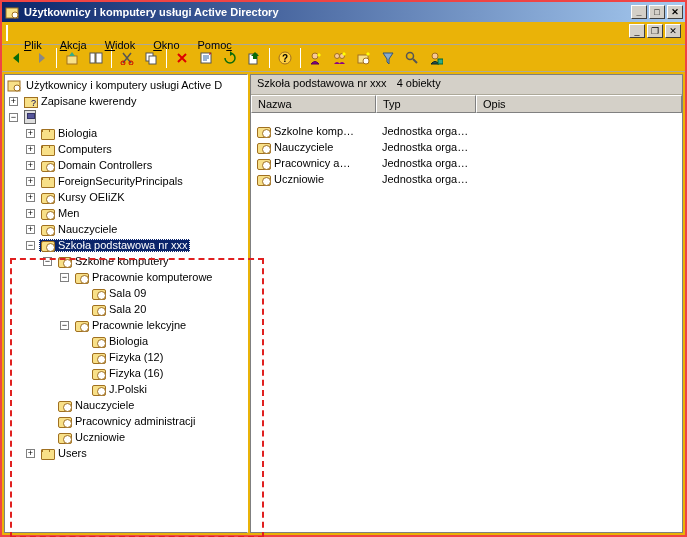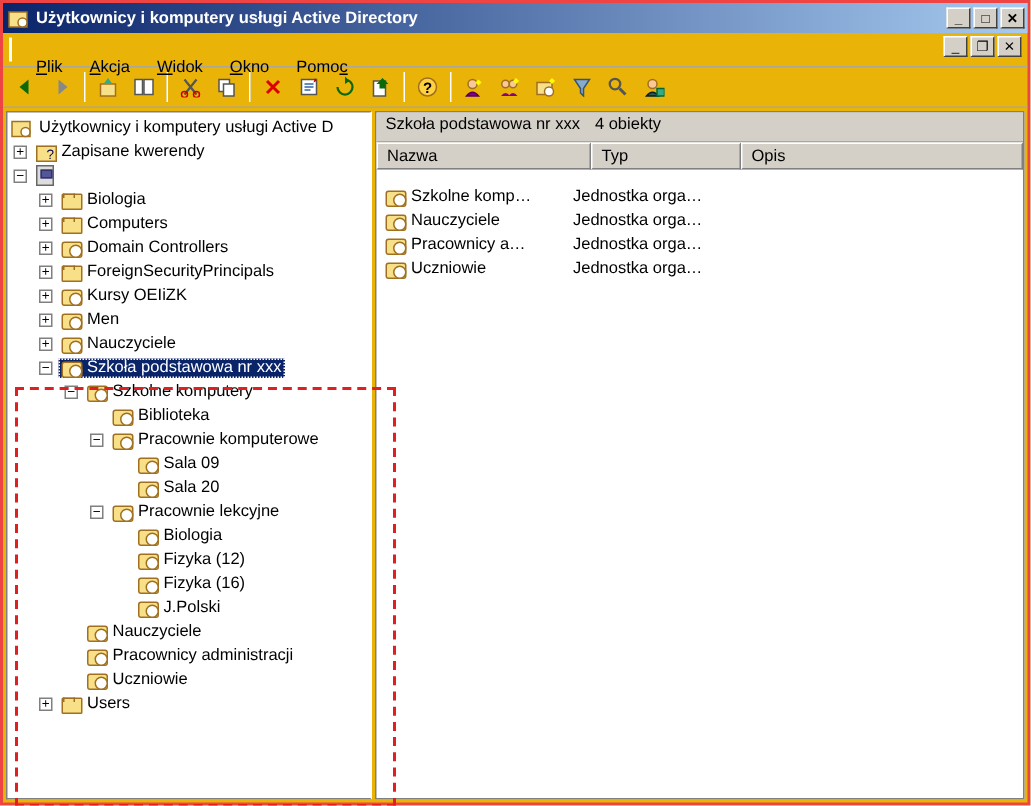--- a/index.html
+++ b/index.html
@@ -526,32 +526,20 @@
           <span class="tree-label">
               <span class="icon ou-icon"></span>
               <span>Szkolne komputery</span>
             </span>
         </div>
         <div class="tree-row">
           <span class="tree-indent">
               <span class="ind"></span>
               <span class="ind"></span>
               <span class="ind"></span>
-              <span class="ind"></span>
-            </span>
-          <span class="tree-label">
-              <span class="icon ou-icon"></span>
-              <span>Biblioteka</span>
-            </span>
-        </div>
-        <div class="tree-row">
-          <span class="tree-indent">
-              <span class="ind"></span>
-              <span class="ind"></span>
-              <span class="ind"></span>
               <span class="ind">
                 <span class="expander">−</span>
               </span>
             </span>
           <span class="tree-label">
               <span class="icon ou-icon"></span>
               <span>Pracownie komputerowe</span>
             </span>
         </div>
         <div class="tree-row">
@@ -693,21 +681,21 @@
         </div>
       </div>
     </div>
 
     <div class="list-pane">
       <div class="path-bar">
         <span>Szkoła podstawowa nr xxx</span>
         <span>4 obiekty</span>
       </div>
       <div class="list-header">
-        <div class="list-col" style="width:143px">Nazwa</div>
+        <div class="list-col" style="width:125px">Nazwa</div>
         <div class="list-col" style="width:100px">Typ</div>
         <div class="list-col" style="flex:1">Opis</div>
       </div>
       <div class="list-body">
         <div class="list-row">
           <div class="list-cell" style="width:125px">
               <span class="icon ou-icon"></span>
               <span>Szkolne komp…</span>
             </div>
           <div class="list-cell" style="width:100px">Jednostka orga…</div>

